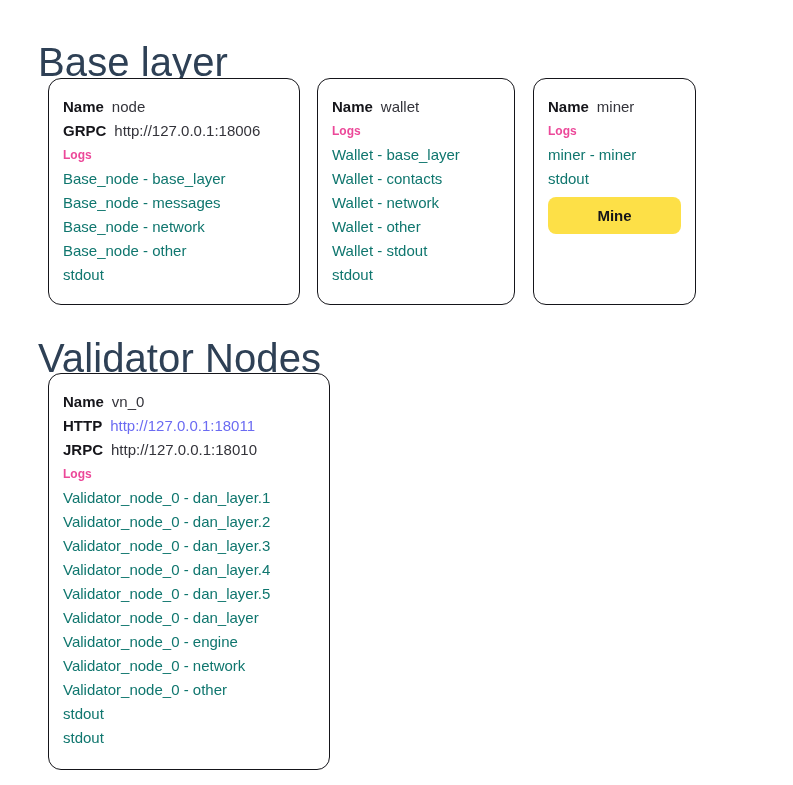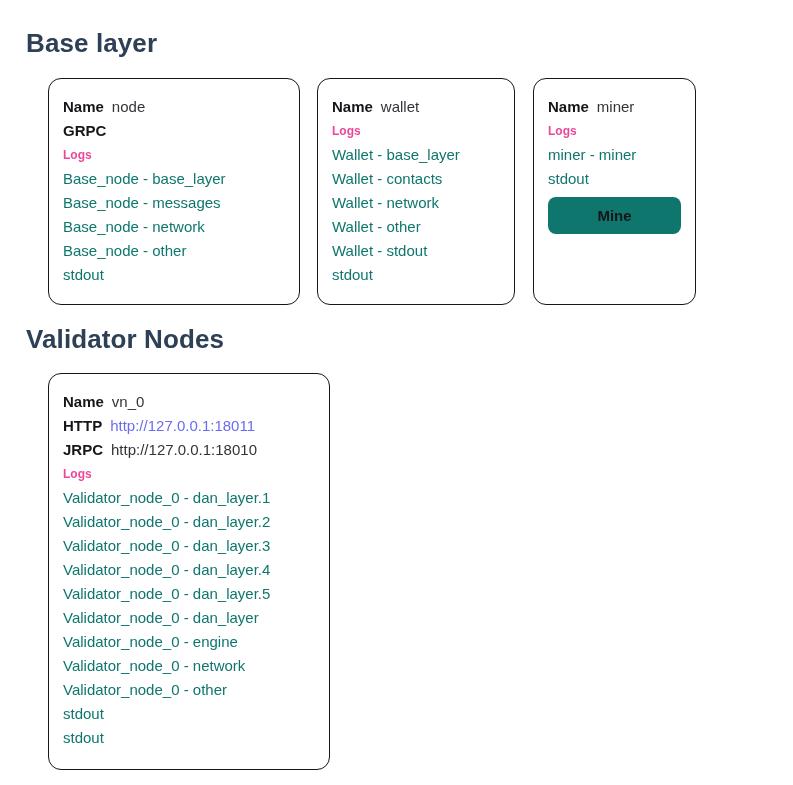--- a/index.html
+++ b/index.html
@@ -14,23 +14,23 @@
     color: #1b1b20;
     overflow: hidden;
   }
   .page {
     position: relative;
     width: 793px;
     height: 785px;
     padding: 0;
   }
   .section-heading {
-    margin: 0;
-    font-weight: 700;
-    font-size: 26px;
+    margin: 12px;
+    font-weight: 400;
+    font-size: 40px;
     line-height: 1;
     color: #2e4055;
     letter-spacing: 0.1px;
   }
   #heading-base-layer { position: absolute; left: 26px; top: 30px; }
   #heading-validator-nodes { position: absolute; left: 26px; top: 326px; }
 
   .card {
     position: absolute;
     box-sizing: border-box;
@@ -85,21 +85,21 @@
     color: #0f766e;
     text-decoration: none;
     white-space: nowrap;
     cursor: pointer;
   }
   .mine-button {
     display: block;
     margin: 6px 0 0 0;
     width: 100%;
     padding: 10px 0;
-    background: #0f766e;
+    background: #fde047;
     border: none;
     border-radius: 8px;
     font-family: "Liberation Sans", sans-serif;
     font-size: 15px;
     font-weight: bold;
     color: #15151a;
     cursor: pointer;
     text-align: center;
   }
 </style>
@@ -110,20 +110,21 @@
 
   <h2 class="section-heading" id="heading-base-layer">Base layer</h2>
 
   <div class="card" id="card-node">
     <div class="kv-row">
       <span class="kv-key">Name</span>
       <span class="kv-val">node</span>
     </div>
     <div class="kv-row">
       <span class="kv-key">GRPC</span>
+      <span class="kv-val">http://127.0.0.1:18006</span>
     </div>
     <div class="logs-label">Logs</div>
     <div class="log-list">
       <a class="log-link">Base_node - base_layer</a>
       <a class="log-link">Base_node - messages</a>
       <a class="log-link">Base_node - network</a>
       <a class="log-link">Base_node - other</a>
       <a class="log-link">stdout</a>
     </div>
   </div>

